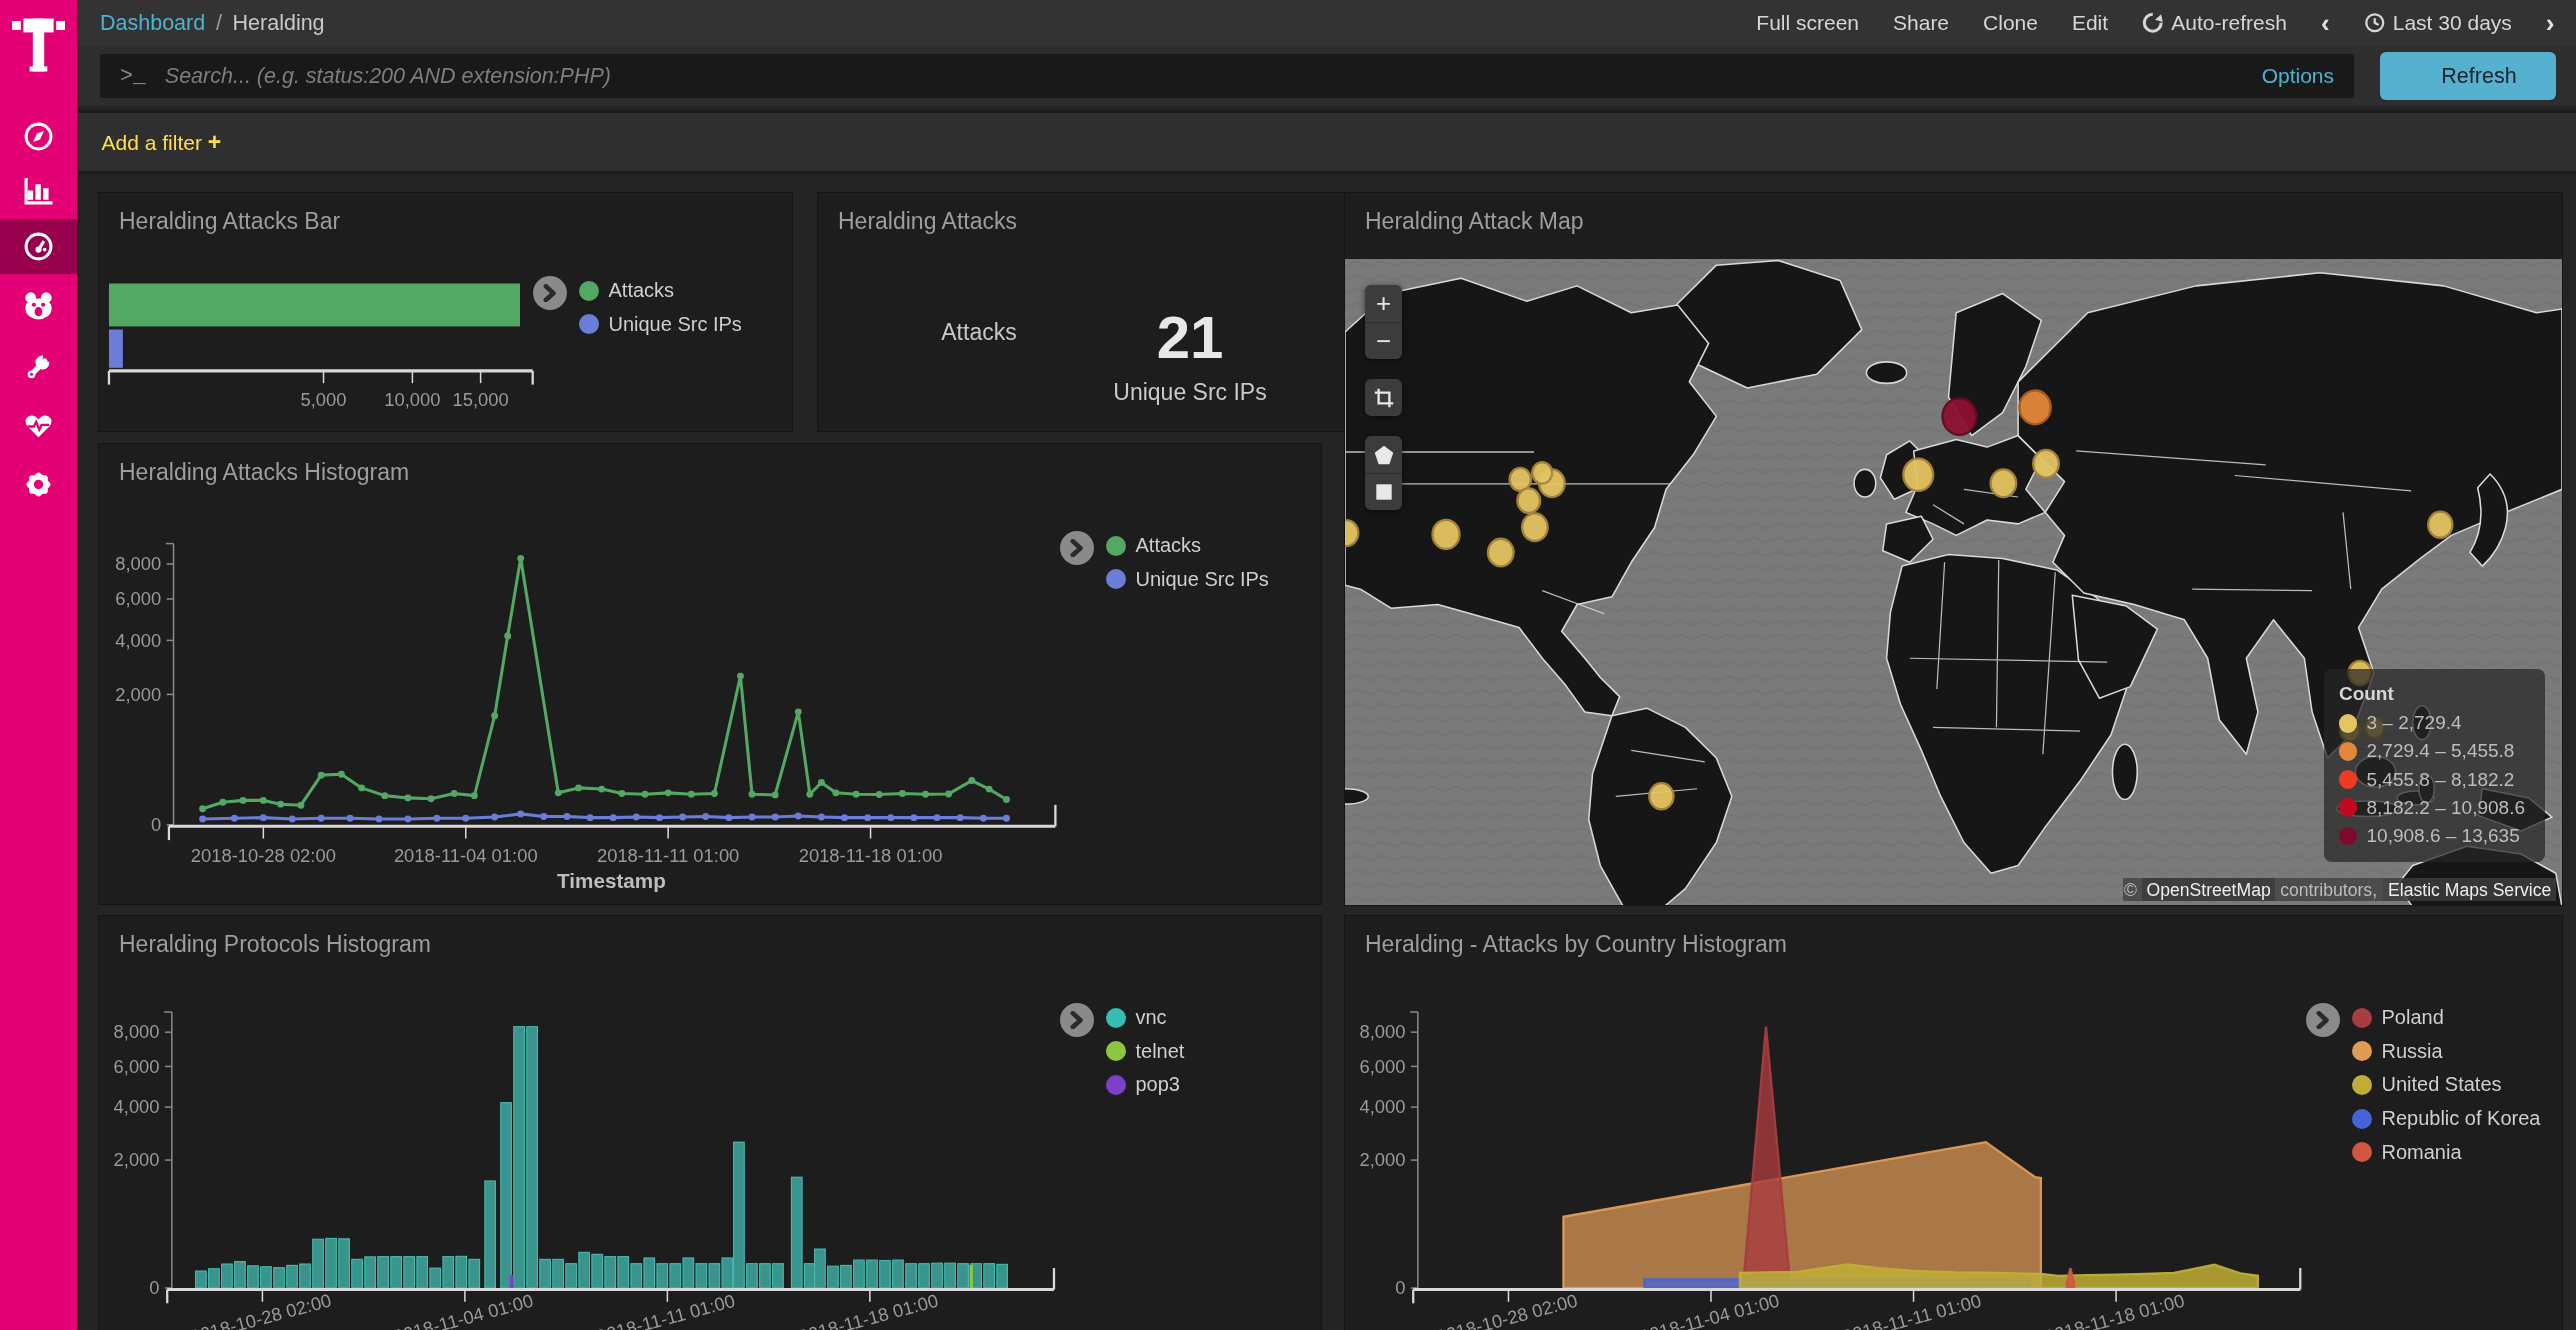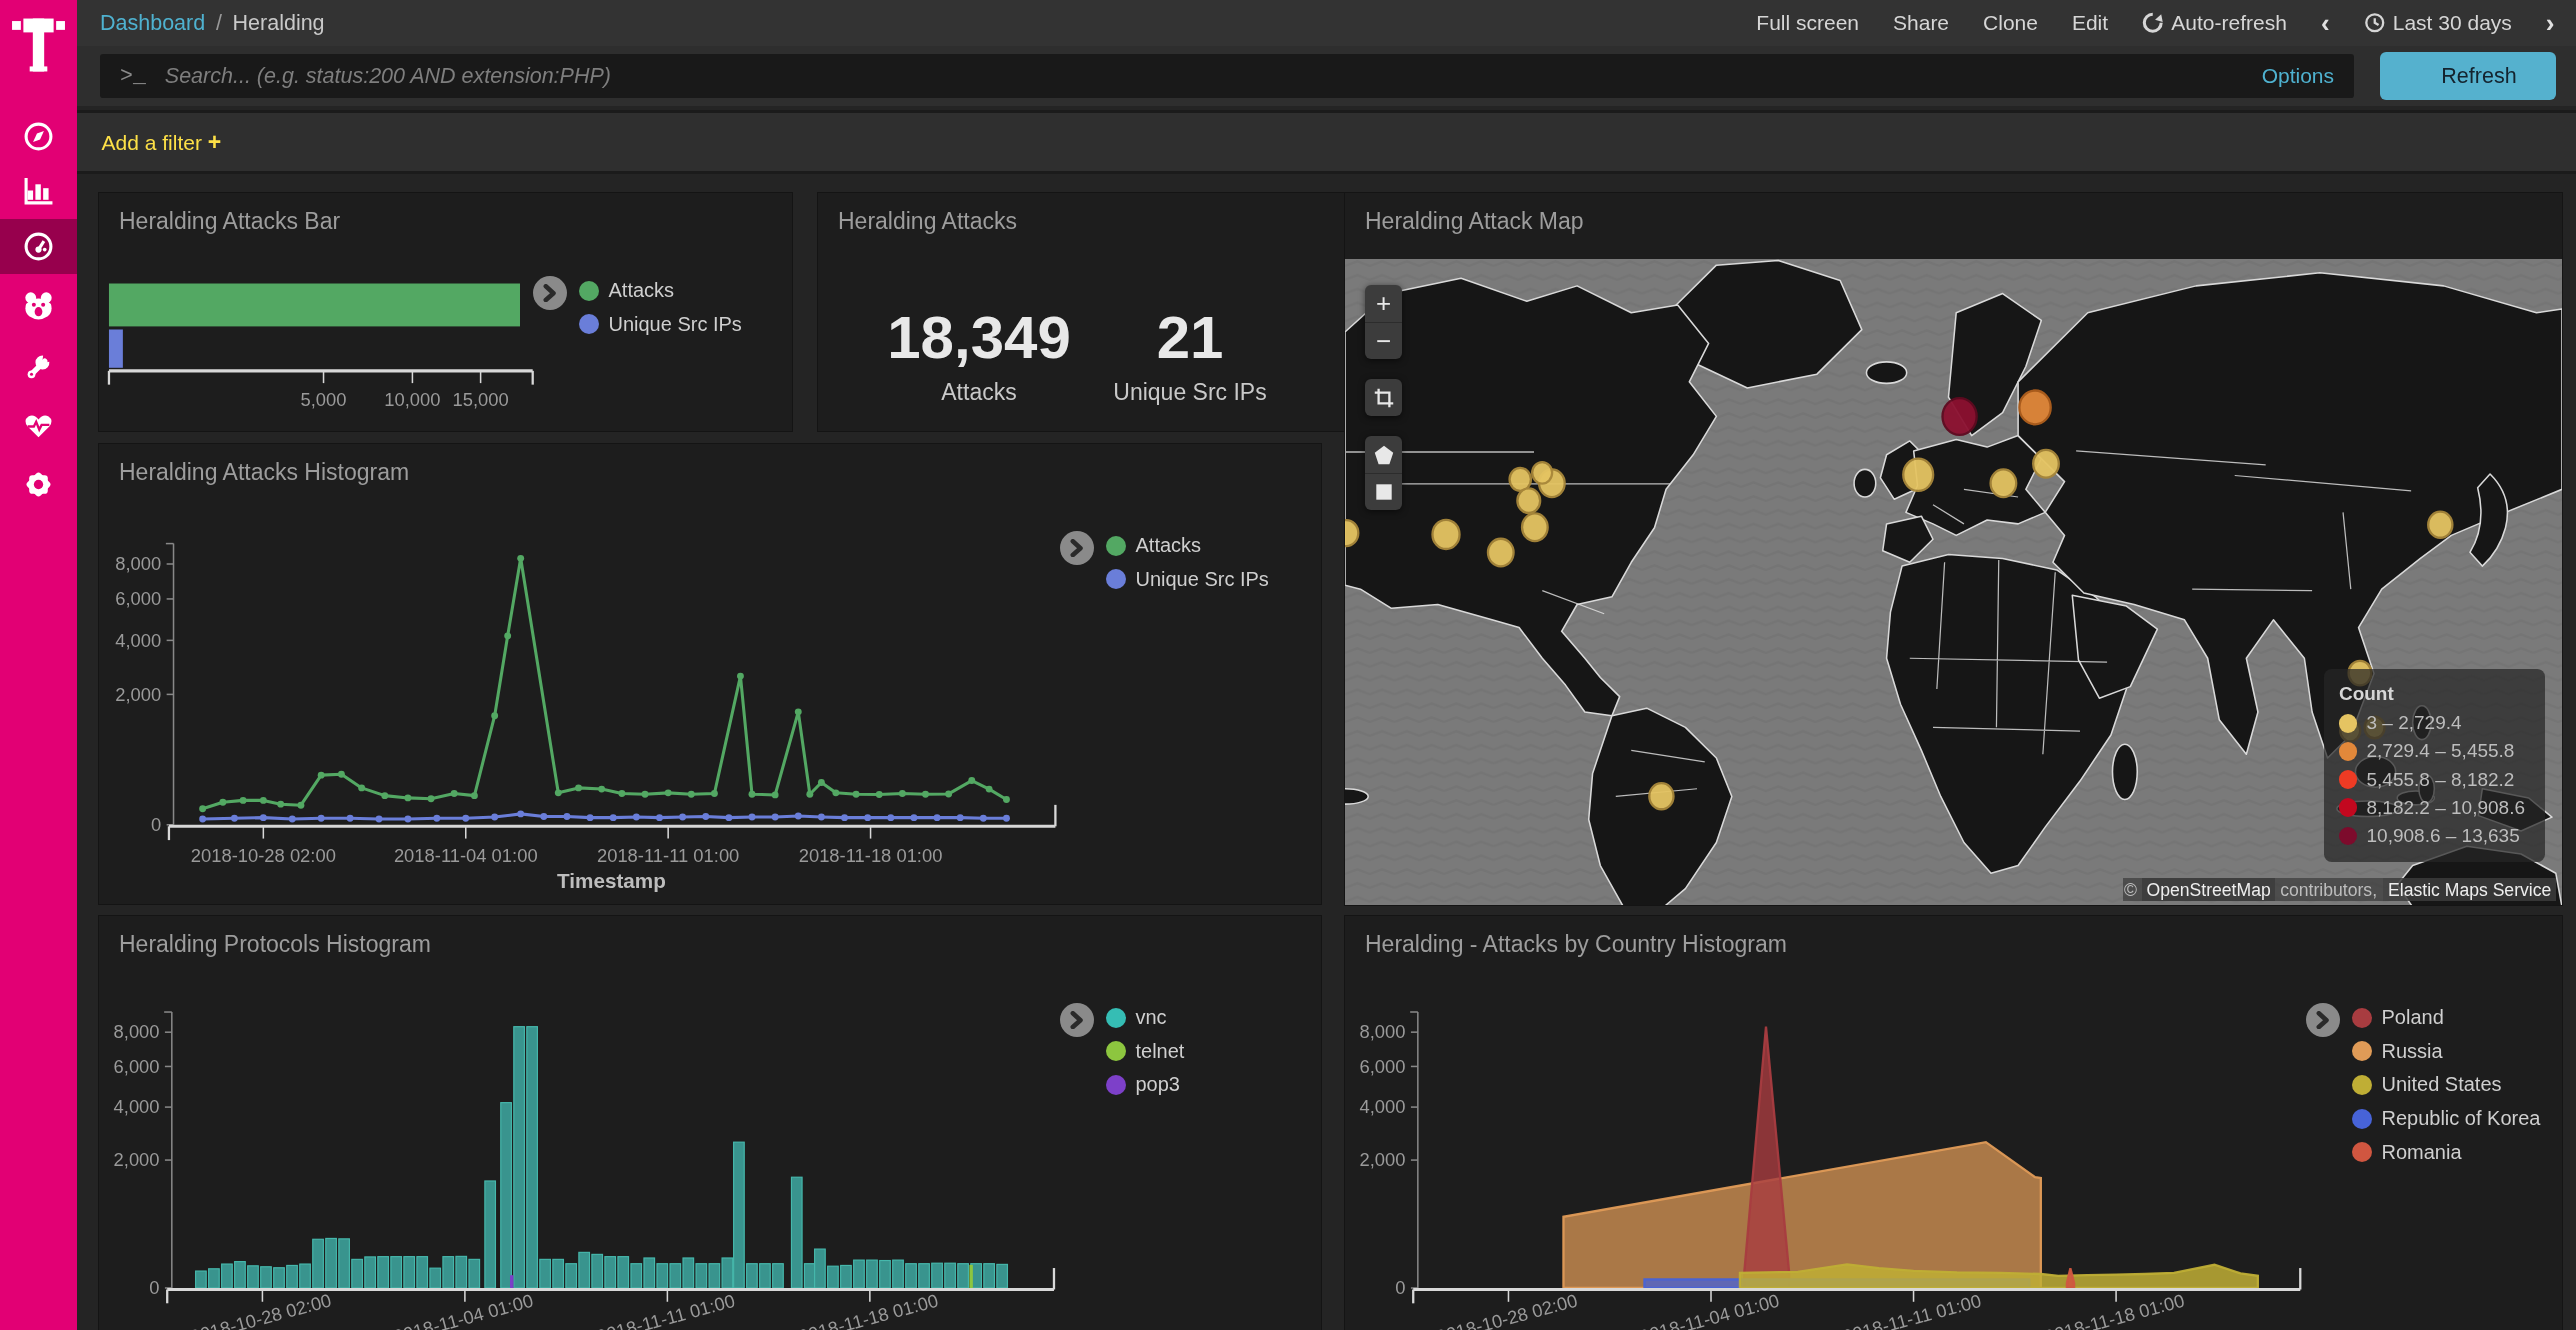--- a/index.html
+++ b/index.html
@@ -208,21 +208,20 @@
           <span class="dot" style="background: rgb(106, 126, 217);"></span>
           <span class="lbl">Unique Src IPs</span>
         </li>
       </ul>
     </div>
 </section>
 
 <section class="panel" style="left:817px;top:192px;width:578px;height:240px">
   <h2 class="panel-title">Heralding Attacks</h2>
   <div class="metric" style="left:46px;top:115px;width:230px">
-    <div class="val">18,349</div>
     <div class="cap">Attacks</div>
   </div>
   <div class="metric" style="left:261px;top:115px;width:222px">
     <div class="val">21</div>
     <div class="cap">Unique Src IPs</div>
   </div>
 </section>
 
 <section class="panel" style="left:1344px;top:192px;width:1219px;height:714px">
   <h2 class="panel-title">Heralding Attack Map</h2>

